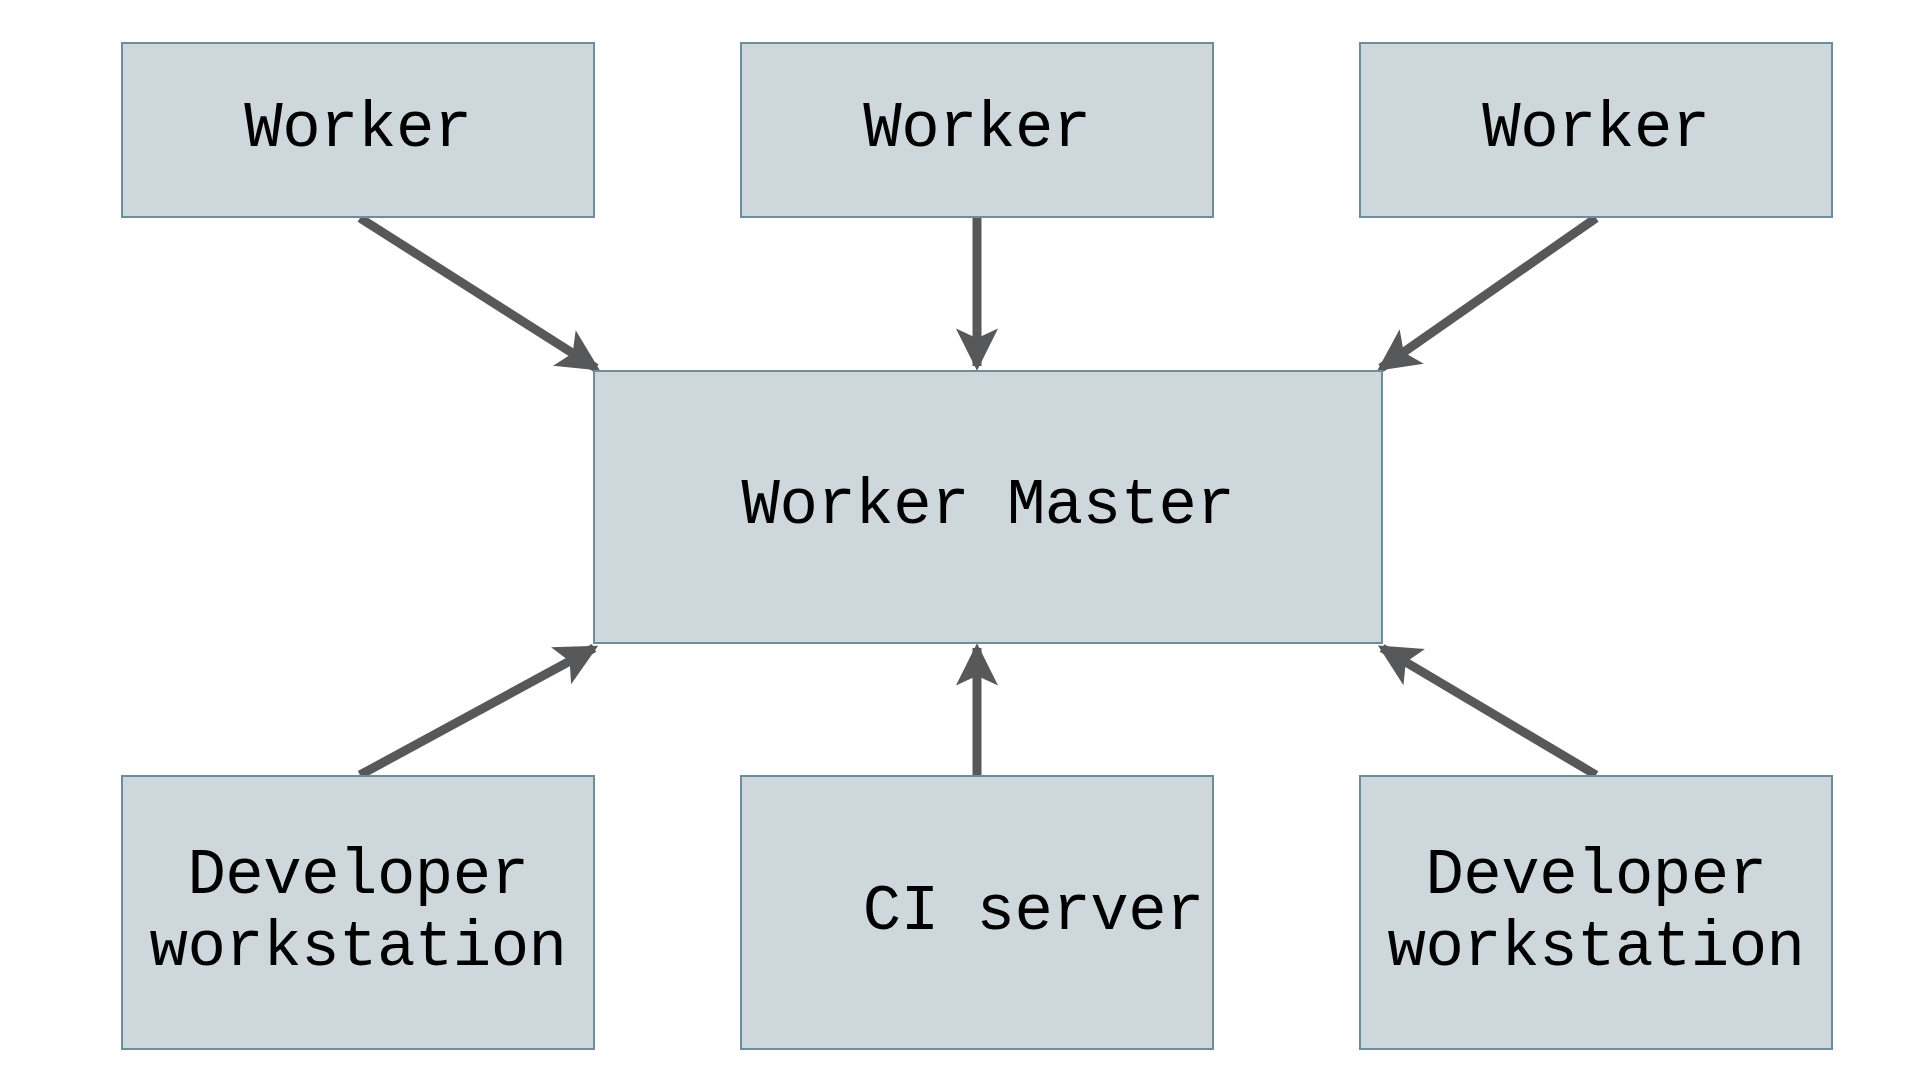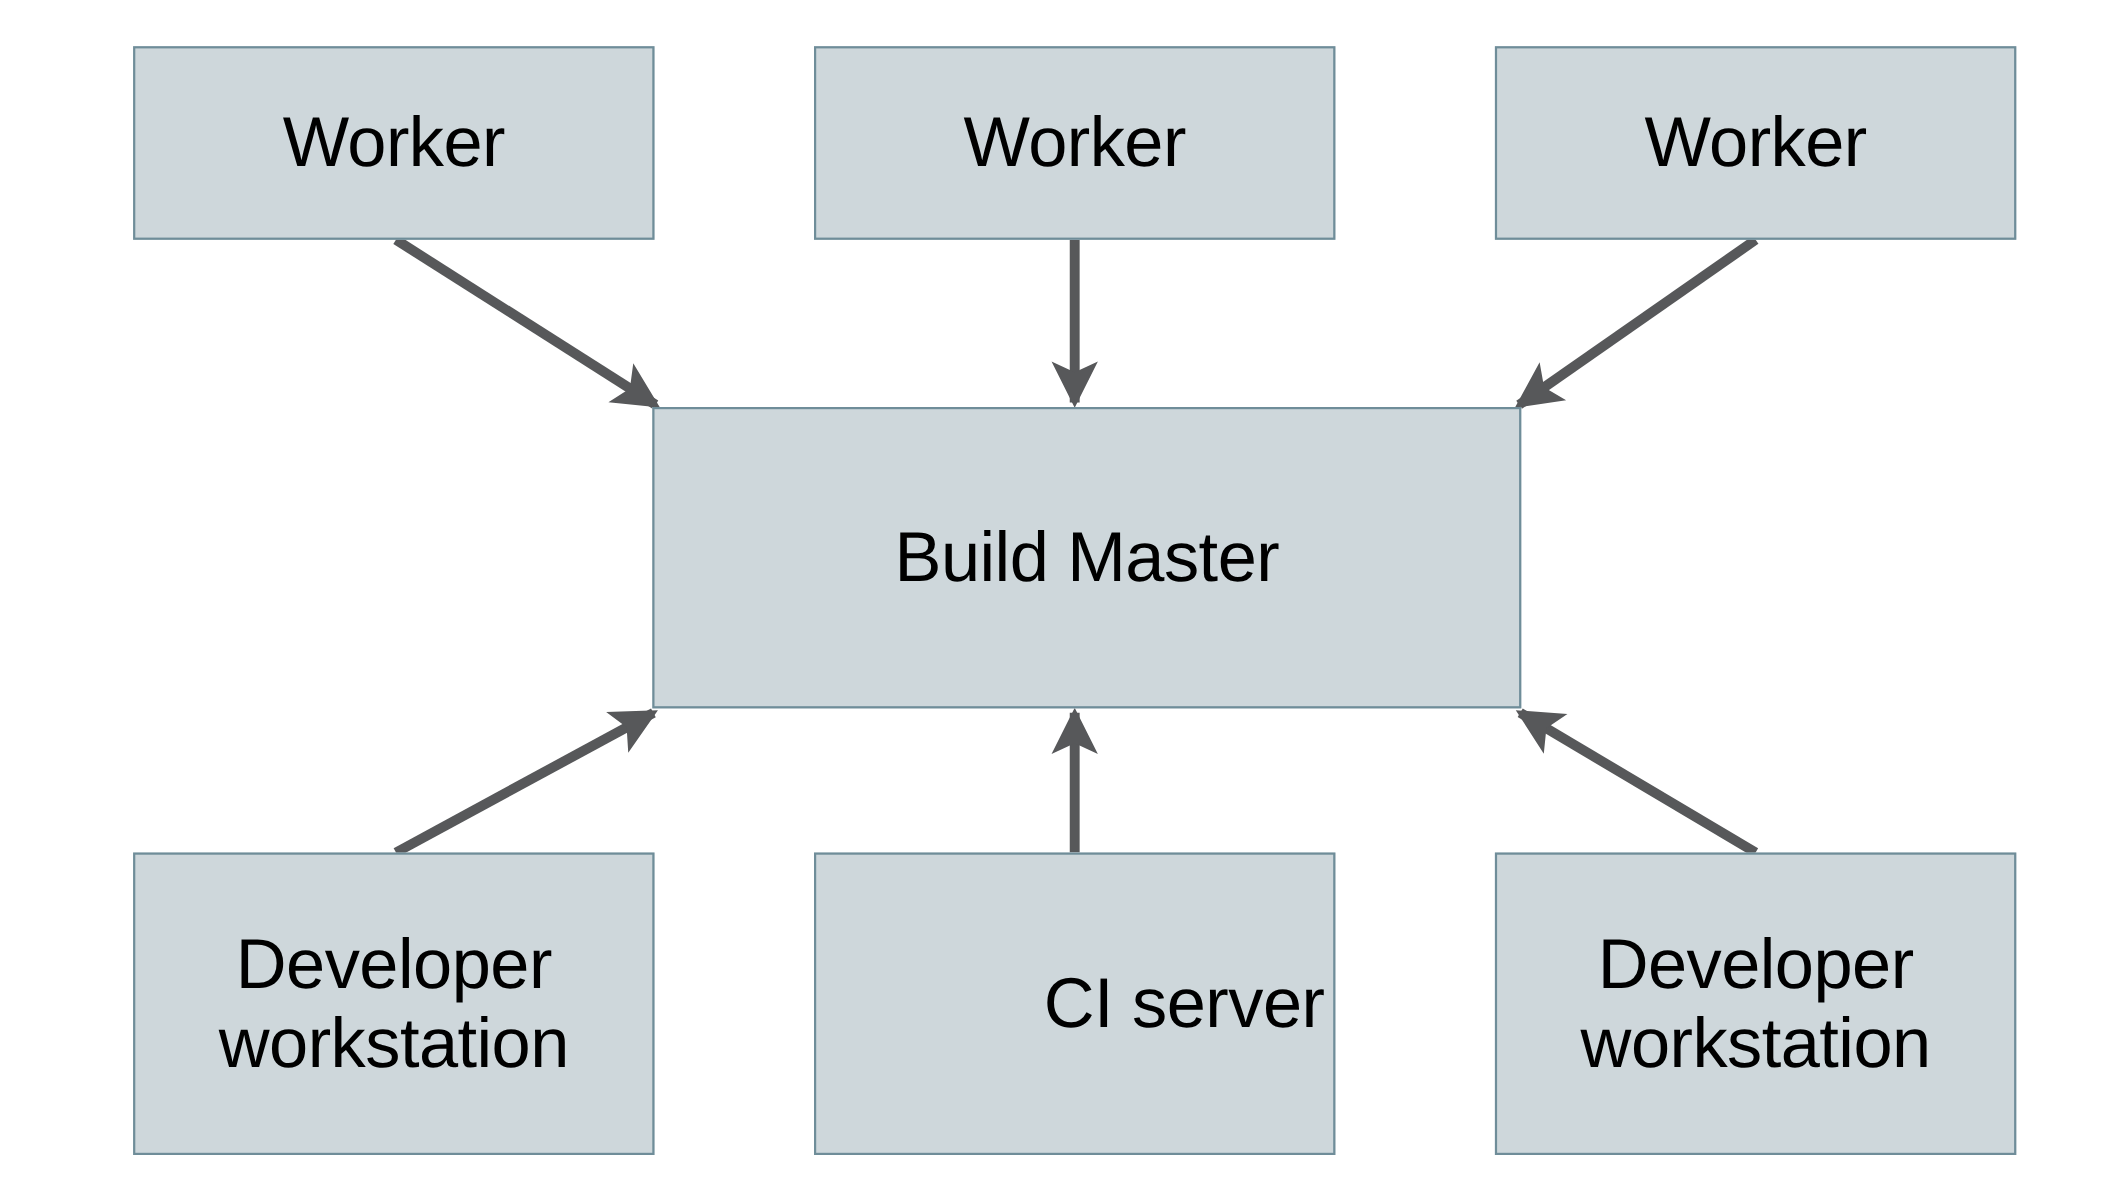--- a/index.html
+++ b/index.html
@@ -31,21 +31,21 @@
   .node {
     position: absolute;
     box-sizing: border-box;
     background: #ced7db;
     border: 2px solid #6f8d99;
     display: flex;
     align-items: center;
     justify-content: center;
     text-align: center;
     color: #000000;
-    font-family: Liberation Sans, sans-serif;
+    font-family: Liberation Mono, monospace;
     font-weight: 400;
     line-height: 1.12;
     letter-spacing: -0.5px;
     z-index: 2;
   }
   .node-label {
     display: block;
     white-space: pre-line;
     padding: 0 8px;
   }
@@ -88,21 +88,21 @@
 
   <div class="node node-worker-2">
     <span class="node-label">Worker</span>
   </div>
 
   <div class="node node-worker-3">
     <span class="node-label">Worker</span>
   </div>
 
   <div class="node node-build-master">
-    <span class="node-label">Build Master</span>
+    <span class="node-label">Worker Master</span>
   </div>
 
   <div class="node node-dev-left">
     <span class="node-label">Developer
 workstation</span>
   </div>
 
   <div class="node node-ci-server">
     <span class="node-label">CI server</span>
   </div>

